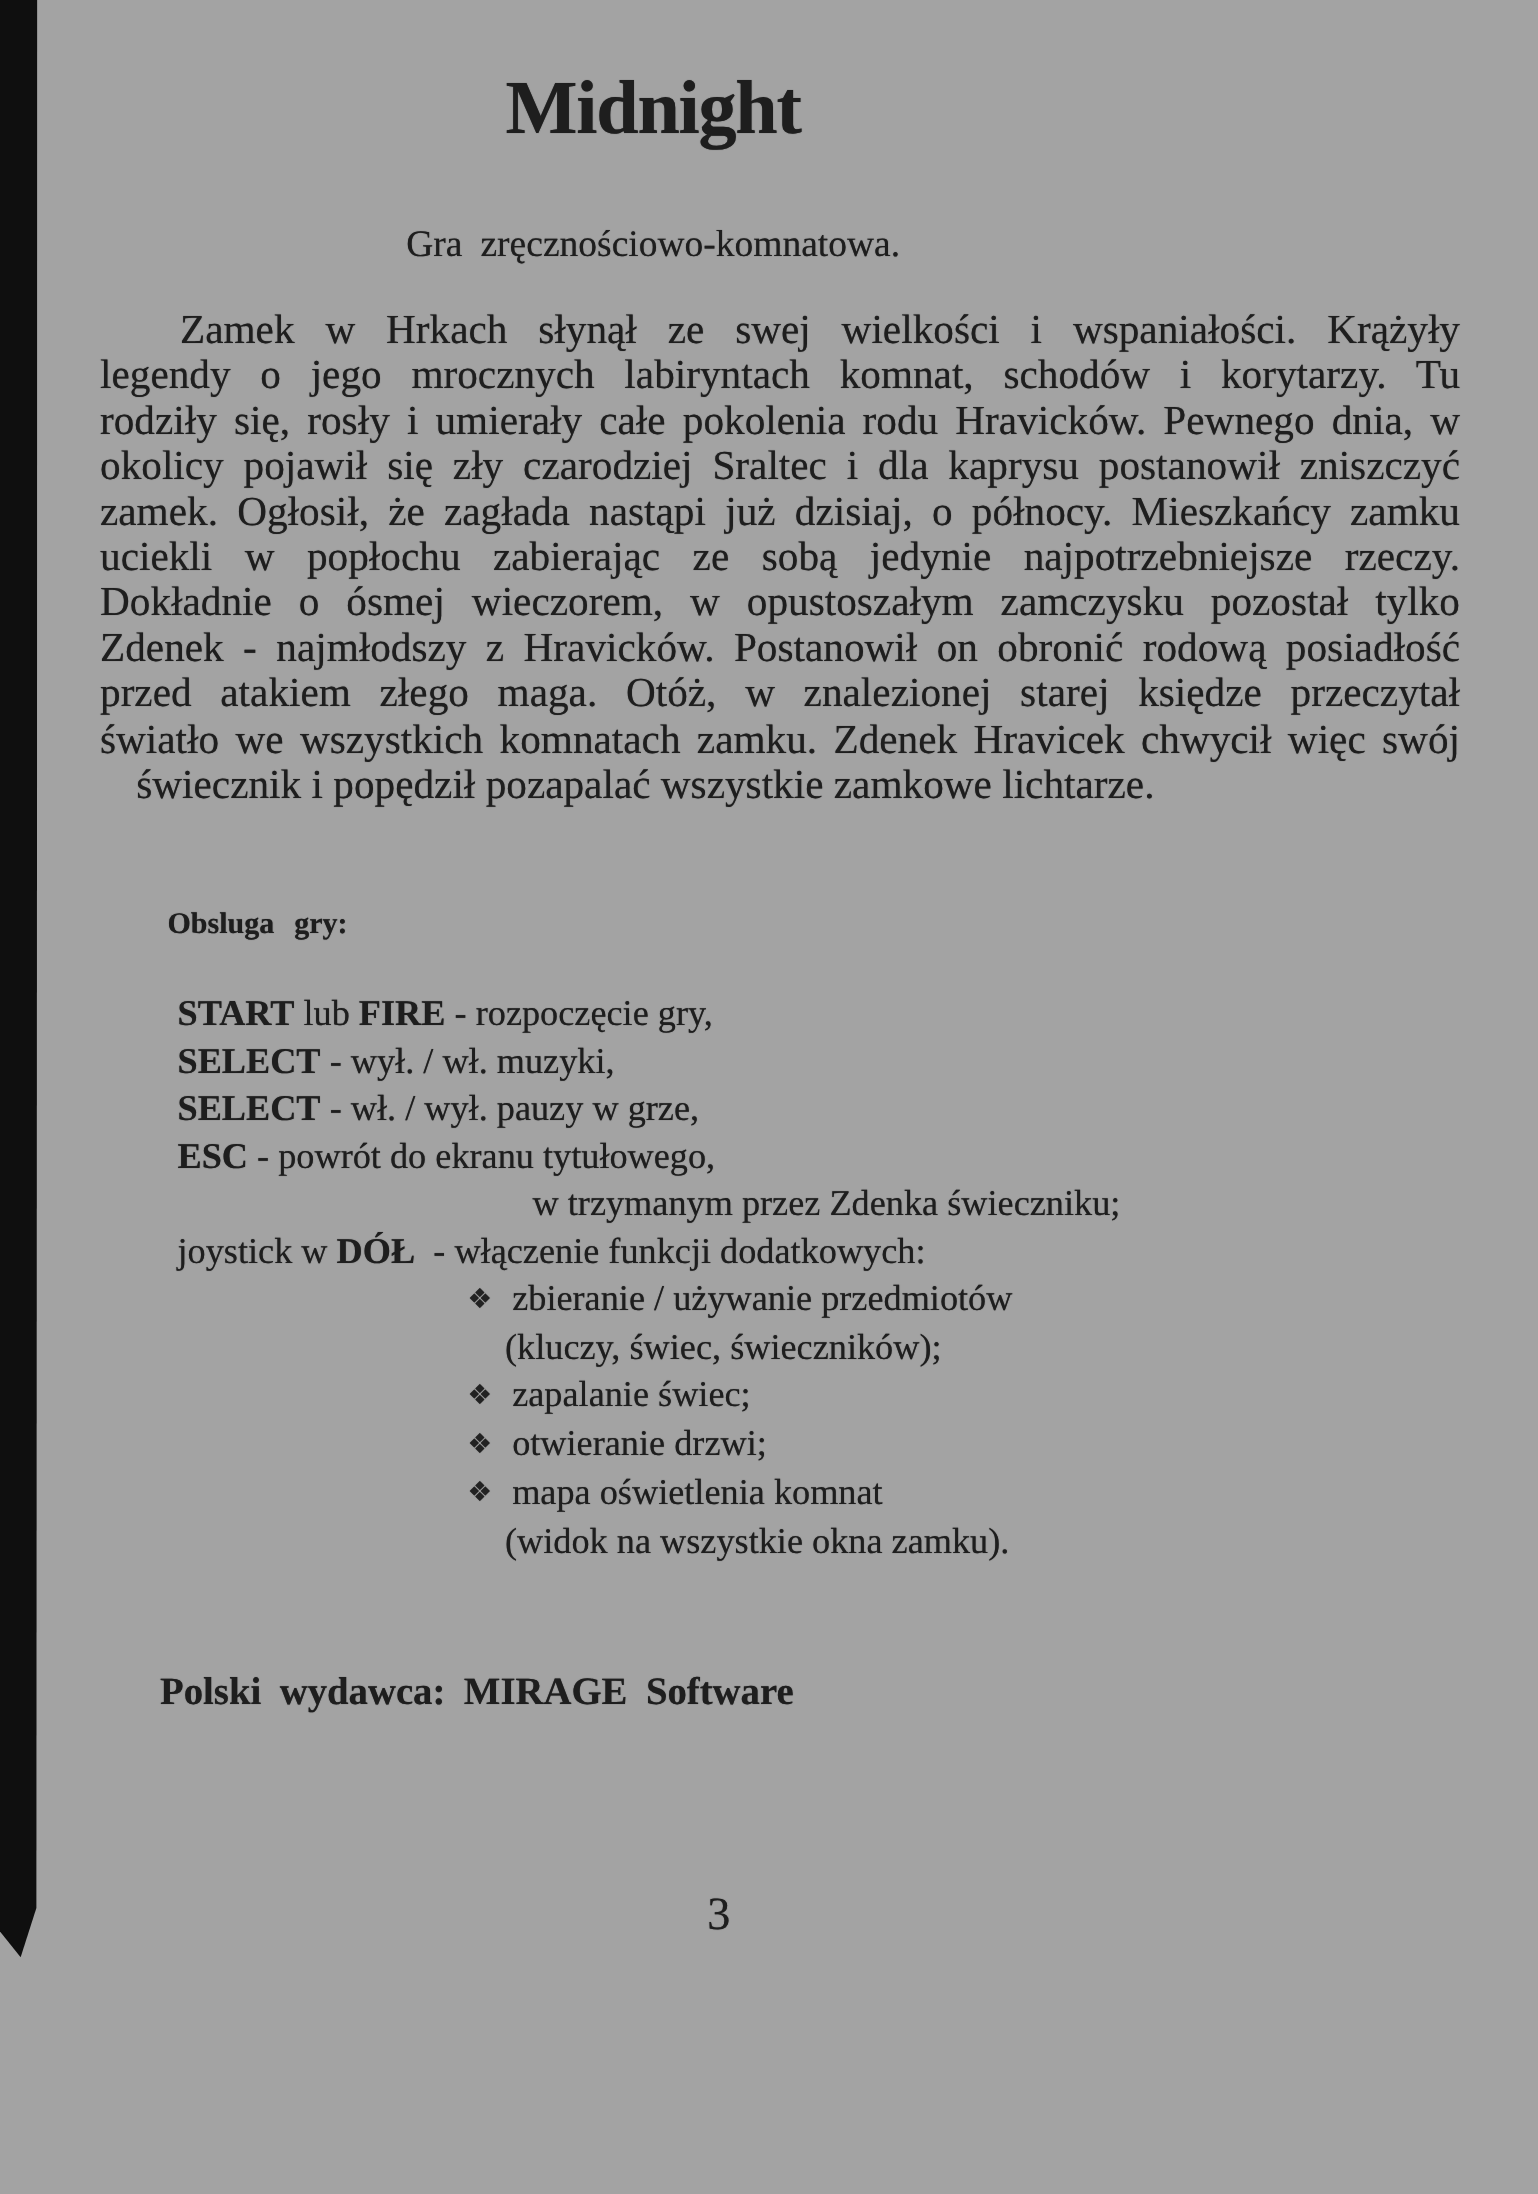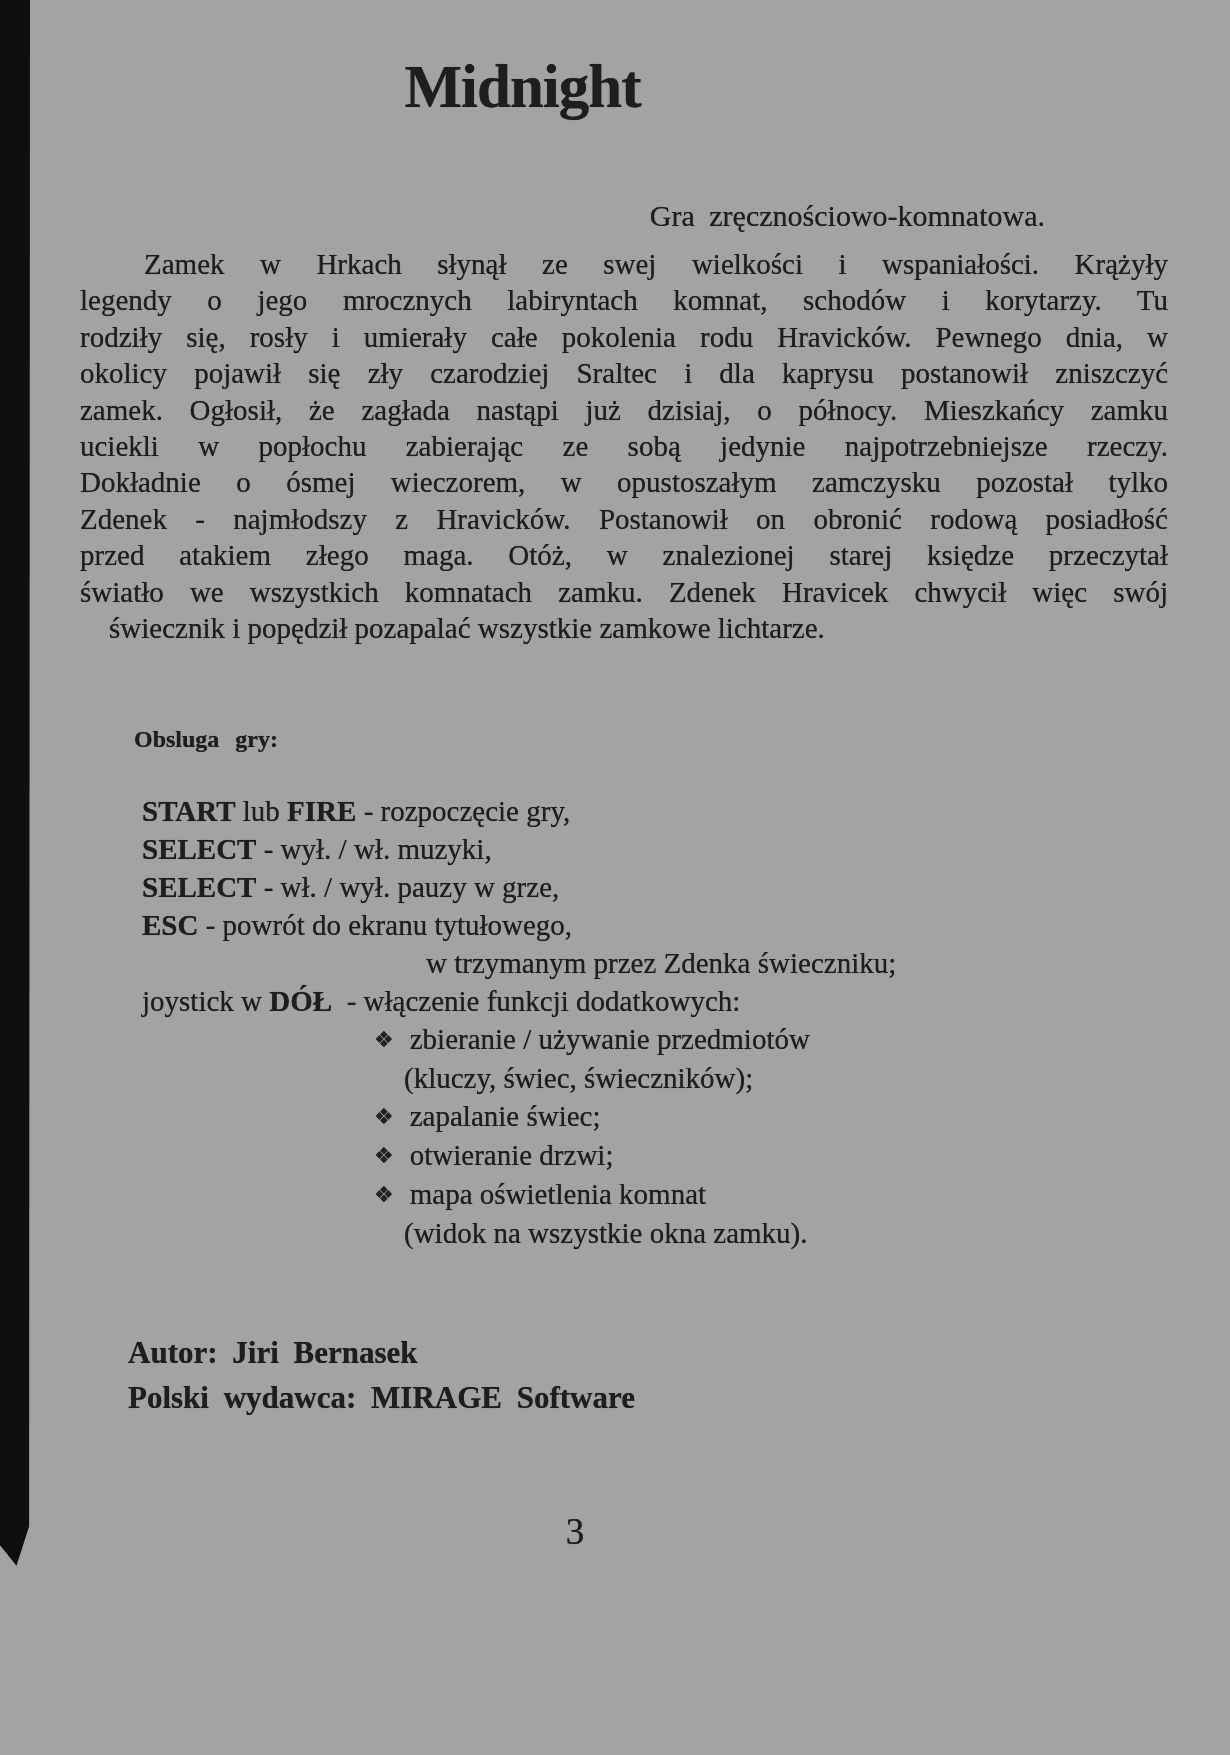--- a/index.html
+++ b/index.html
@@ -29,32 +29,31 @@
     text-align: center;
     font-size: 61px;
     font-weight: bold;
     letter-spacing: -1px;
     line-height: 66px;
   }
   .subtitle {
     position: absolute;
     left: 0; top: 178px;
     width: 1045px;
-    text-align: right;
+    text-align: center;
     font-size: 30px;
     word-spacing: 7px;
     line-height: 36px;
-    margin-top: 20px;
   }
 
   .story {
     position: absolute;
     left: 80px; top: 246px;
     width: 1088px;
-    font-size: 29px;
+    font-size: 33px;
     line-height: 36.4px;
   }
   .story-line {
     text-align: justify;
     text-align-last: justify;
     white-space: normal;
   }
   .story-line.first { text-indent: 64px; }
   .story-line.last  { text-align-last: left; margin-left: 29px; }
 
@@ -139,19 +138,18 @@
       <div class="ctl-line plain"><span>joystick w </span><span class="b">DÓŁ</span><span>  - włączenie funkcji dodatkowych:</span></div>
       <div class="ctl-line bullet"><span class="marker">❖</span><span>zbieranie / używanie przedmiotów</span></div>
       <div class="ctl-line bcont"><span>(kluczy, świec, świeczników);</span></div>
       <div class="ctl-line bullet"><span class="marker">❖</span><span>zapalanie świec;</span></div>
       <div class="ctl-line bullet"><span class="marker">❖</span><span>otwieranie drzwi;</span></div>
       <div class="ctl-line bullet"><span class="marker">❖</span><span>mapa oświetlenia komnat</span></div>
       <div class="ctl-line bcont"><span>(widok na wszystkie okna zamku).</span></div>
     </div>
 
   <div class="author-block ink">
-    <div>Autor: Jiri Bernasek</div>
     <div>Polski wydawca: MIRAGE Software</div>
   </div>
 
   <div class="page-number ink">3</div>
 
 </div>
 
 </body></html>

